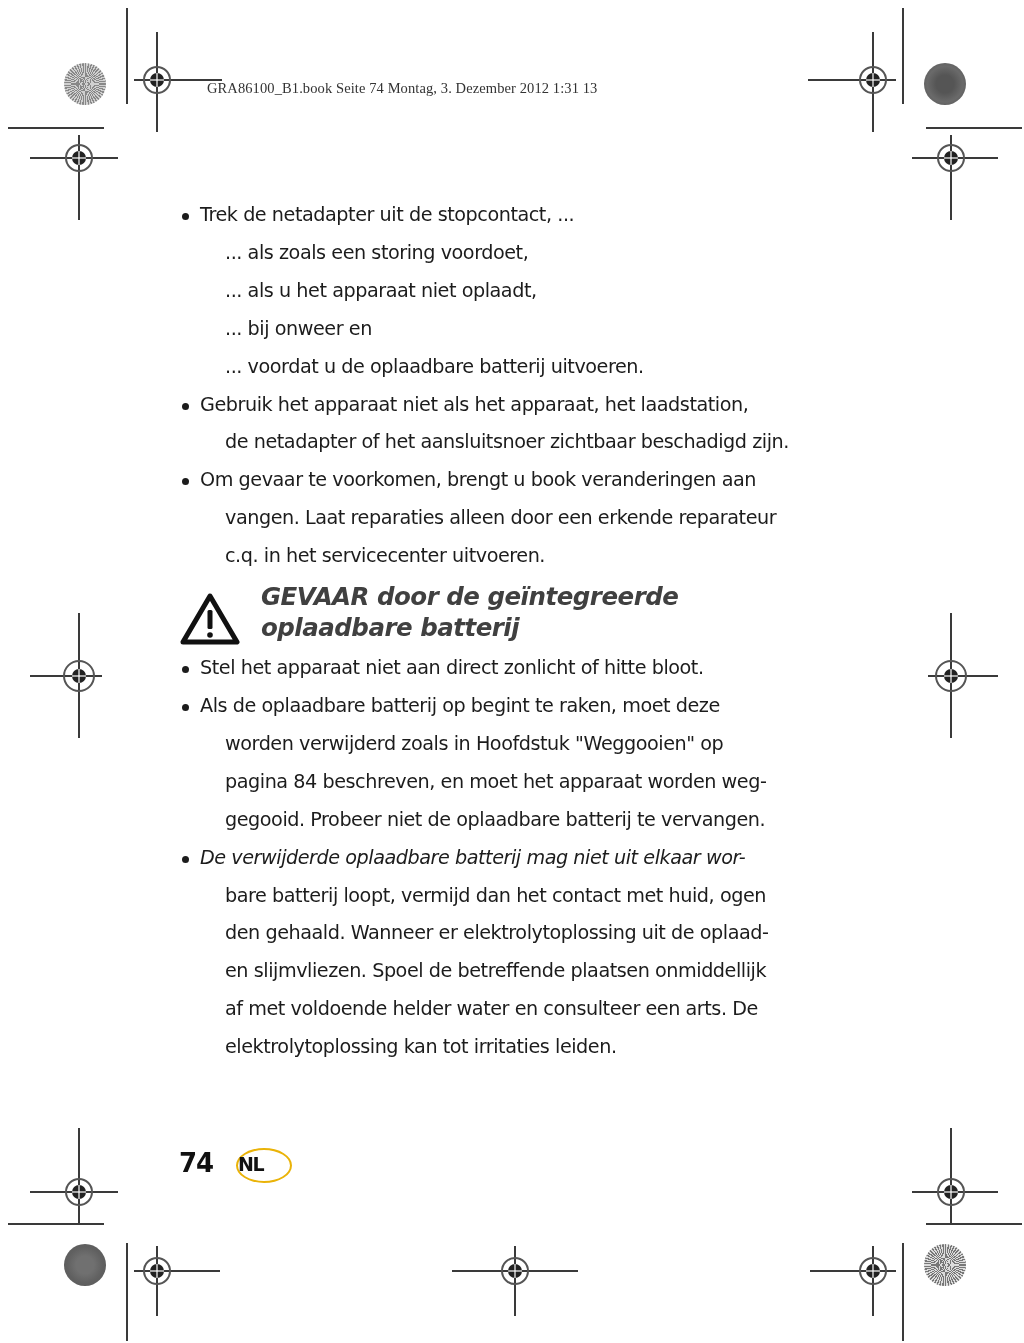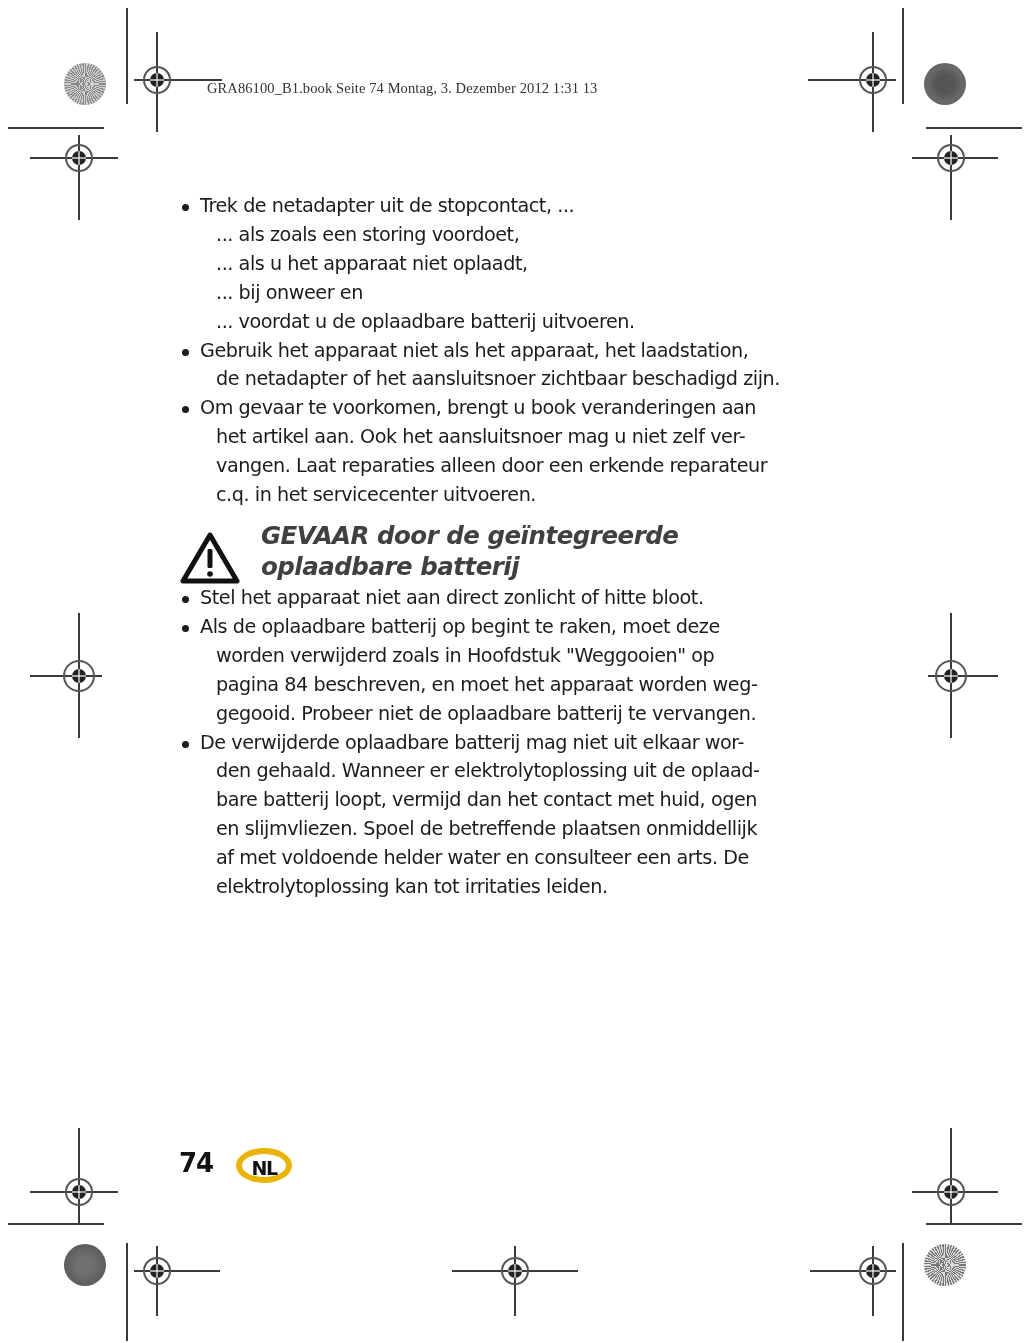--- a/index.html
+++ b/index.html
@@ -5,36 +5,36 @@
   html, body { margin: 0; padding: 0; background: #ffffff; }
   body { width: 1024px; height: 1343px; position: relative; overflow: hidden;
          font-family: "Liberation Sans", sans-serif; color: #1a1a1a; }
   .line { position: absolute; background: #3a3a3a; }
   .reg { position: absolute; width: 130px; height: 130px; }
   .header-slug { position: absolute; left: 207px; top: 80px; font-family: "Liberation Serif", serif;
                  font-size: 14.5px; color: #333; letter-spacing: 0.1px; white-space: nowrap; }
   .content { position: absolute; left: 180px; top: 192px; width: 660px;
              font-family: "DejaVu Sans", sans-serif; font-size: 19.2px; line-height: 28.9px;
              letter-spacing: -0.45px; color: #1c1c1c; }
-  .content p { margin: 0; }
+  .content p { margin: 9px; }
   .bullet { position: relative; padding-left: 36px; }
   .bullet .dot { position: absolute; left: 2px; top: 12px; width: 7px; height: 7px;
                  border-radius: 50%; background: #1c1c1c; }
   .bullet .first { margin-left: -18px; }
   .warning { position: relative; height: 62px; margin-top: 12px; }
   .warning svg { position: absolute; left: 0; top: 10px; }
   .warning .title { position: absolute; left: 81px; top: -2px; font-family: "DejaVu Sans", sans-serif;
                     font-weight: bold; font-style: italic; font-size: 24.5px; line-height: 31px;
                     letter-spacing: -0.5px; color: #404040; }
   .footer-page { position: absolute; left: 179px; top: 1148px; font-family: "DejaVu Sans", sans-serif;
                  font-weight: bold; font-size: 26px; color: #111; letter-spacing: -1px; }
   .footer-lang { position: absolute; left: 236px; top: 1148px; width: 56px; height: 35px;
-                 border: 6px solid #eab308; border-radius: 50%; box-sizing: border-box;
+                 border: 2px solid #eab308; border-radius: 50%; box-sizing: border-box;
                  font-family: "DejaVu Sans", sans-serif; font-weight: bold; font-size: 19px;
-                 line-height: 29px; text-align: center; letter-spacing: -1.5px; color: #111; }
+                 line-height: 29px; text-align: left; letter-spacing: -1.5px; color: #111; }
   .rosette { position: absolute; border-radius: 50%; }
 </style>
 </head>
 <body>
 
 <div>
 
   <div class="line" style="left:126px;top:8px;width:2px;height:96px;"></div>
   <div class="line" style="left:902px;top:8px;width:2px;height:96px;"></div>
 
@@ -159,21 +159,20 @@
       <p>... voordat u de oplaadbare batterij uitvoeren.</p>
     </div>
     <div class="bullet">
       <span class="dot"></span>
       <p style="margin-left:-16px;">Gebruik het apparaat niet als het apparaat, het laadstation,</p>
       <p>de netadapter of het aansluitsnoer zichtbaar beschadigd zijn.</p>
     </div>
     <div class="bullet">
       <span class="dot"></span>
       <p style="margin-left:-16px;">Om gevaar te voorkomen, brengt u book veranderingen aan</p>
-      <p>het artikel aan. Ook het aansluitsnoer mag u niet zelf ver-</p>
       <p>vangen. Laat reparaties alleen door een erkende reparateur</p>
       <p>c.q. in het servicecenter uitvoeren.</p>
     </div>
   </div>
 
   <div class="warning">
     <svg width="60" height="52" viewBox="0 0 60 52">
       <path d="M30 3 L57 49 L3 49 Z" fill="none" stroke="#111" stroke-width="5" stroke-linejoin="round"></path>
       <rect x="27.5" y="17" width="5" height="19" rx="1.5" fill="#111"></rect>
       <circle cx="30" cy="42" r="2.8" fill="#111"></circle>
@@ -191,23 +190,23 @@
     </div>
     <div class="bullet">
       <span class="dot"></span>
       <p style="margin-left:-16px;">Als de oplaadbare batterij op begint te raken, moet deze</p>
       <p>worden verwijderd zoals in Hoofdstuk "Weggooien" op</p>
       <p>pagina 84 beschreven, en moet het apparaat worden weg-</p>
       <p>gegooid. Probeer niet de oplaadbare batterij te vervangen.</p>
     </div>
     <div class="bullet">
       <span class="dot"></span>
-      <p style="margin-left:-16px;">De verwijderde oplaadbare batterij mag niet uit elkaar wor-</p>
+      <p style="margin-left:-16px;font-style:italic;">De verwijderde oplaadbare batterij mag niet uit elkaar wor-</p>
+      <p>bare batterij loopt, vermijd dan het contact met huid, ogen</p>
       <p>den gehaald. Wanneer er elektrolytoplossing uit de oplaad-</p>
-      <p>bare batterij loopt, vermijd dan het contact met huid, ogen</p>
       <p>en slijmvliezen. Spoel de betreffende plaatsen onmiddellijk</p>
       <p>af met voldoende helder water en consulteer een arts. De</p>
       <p>elektrolytoplossing kan tot irritaties leiden.</p>
     </div>
   </div>
 </div>
 
 <div class="footer-page">74</div>
 <div class="footer-lang">NL</div>
 

